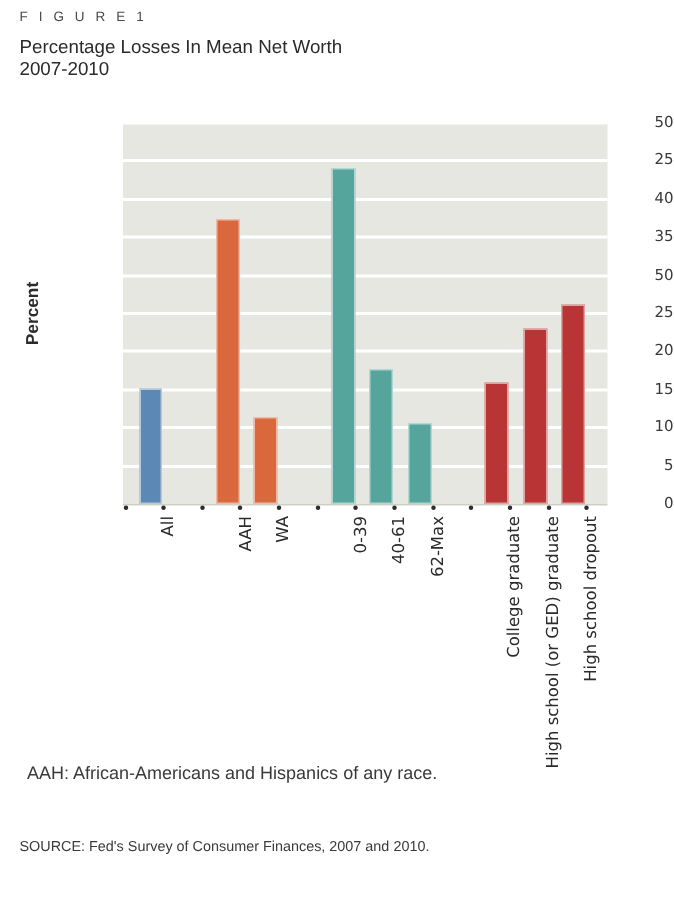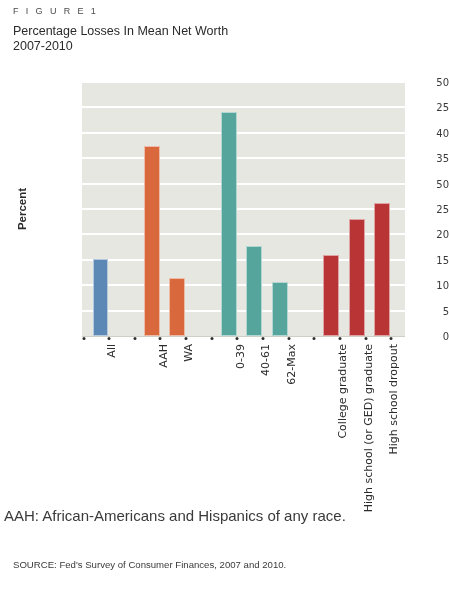--- a/index.html
+++ b/index.html
@@ -135,23 +135,23 @@
     color: #2b2b2b;
     white-space: nowrap;
     transform-origin: left top;
     transform: rotate(-90deg) translateX(-100%);
     font-family: "DejaVu Sans", sans-serif;
   }
 
   
   .notes {
     position: absolute;
-    left: 4px;
+    left: 18px;
     top: 509px;
-    font-size: 15px;
+    font-size: 12px;
     line-height: 13.2px;
     color: #3a3a3a;
   }
   .notes div { white-space: nowrap; }
   .source {
     position: absolute;
     left: 13px;
     top: 559px;
     font-size: 9.6px;
     color: #3a3a3a;

